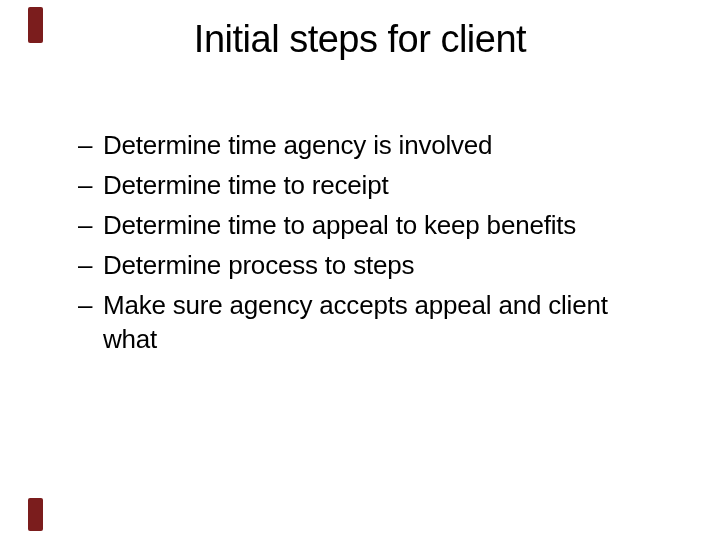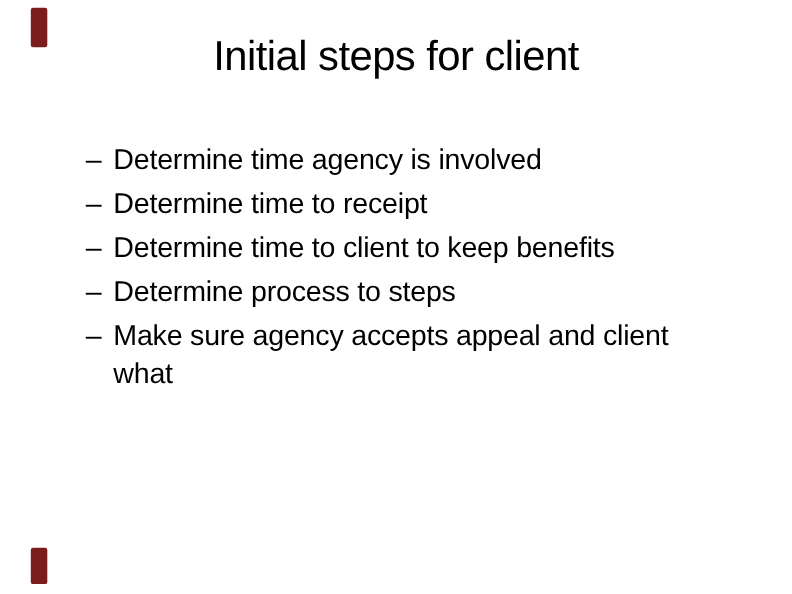--- a/index.html
+++ b/index.html
@@ -20,21 +20,21 @@
     position: absolute;
     left: 28px;
     width: 15px;
     background: var(--accent, #7b1d1d);
     border-radius: 2px;
   }
   .accent-bar.top { top: 7px; height: 36px; }
   .accent-bar.bottom { top: 498px; height: 33px; }
   .slide-title {
     position: absolute;
-    top: 29px;
+    top: 16px;
     left: 0;
     width: 100%;
     text-align: center;
     font-size: 38px;
     line-height: 46px;
     font-weight: 400;
     letter-spacing: -0.5px;
     color: #000000;
     white-space: nowrap;
   }
@@ -83,21 +83,21 @@
     <div class="bullet">
       <span class="dash">–</span>
       <div class="btext">
         <span class="bline">Determine time to receipt</span>
       </div>
     </div>
 
     <div class="bullet">
       <span class="dash">–</span>
       <div class="btext">
-        <span class="bline">Determine time to client to keep benefits</span>
+        <span class="bline">Determine time to appeal to keep benefits</span>
       </div>
     </div>
 
     <div class="bullet">
       <span class="dash">–</span>
       <div class="btext">
         <span class="bline">Determine process to steps</span>
       </div>
     </div>
 

